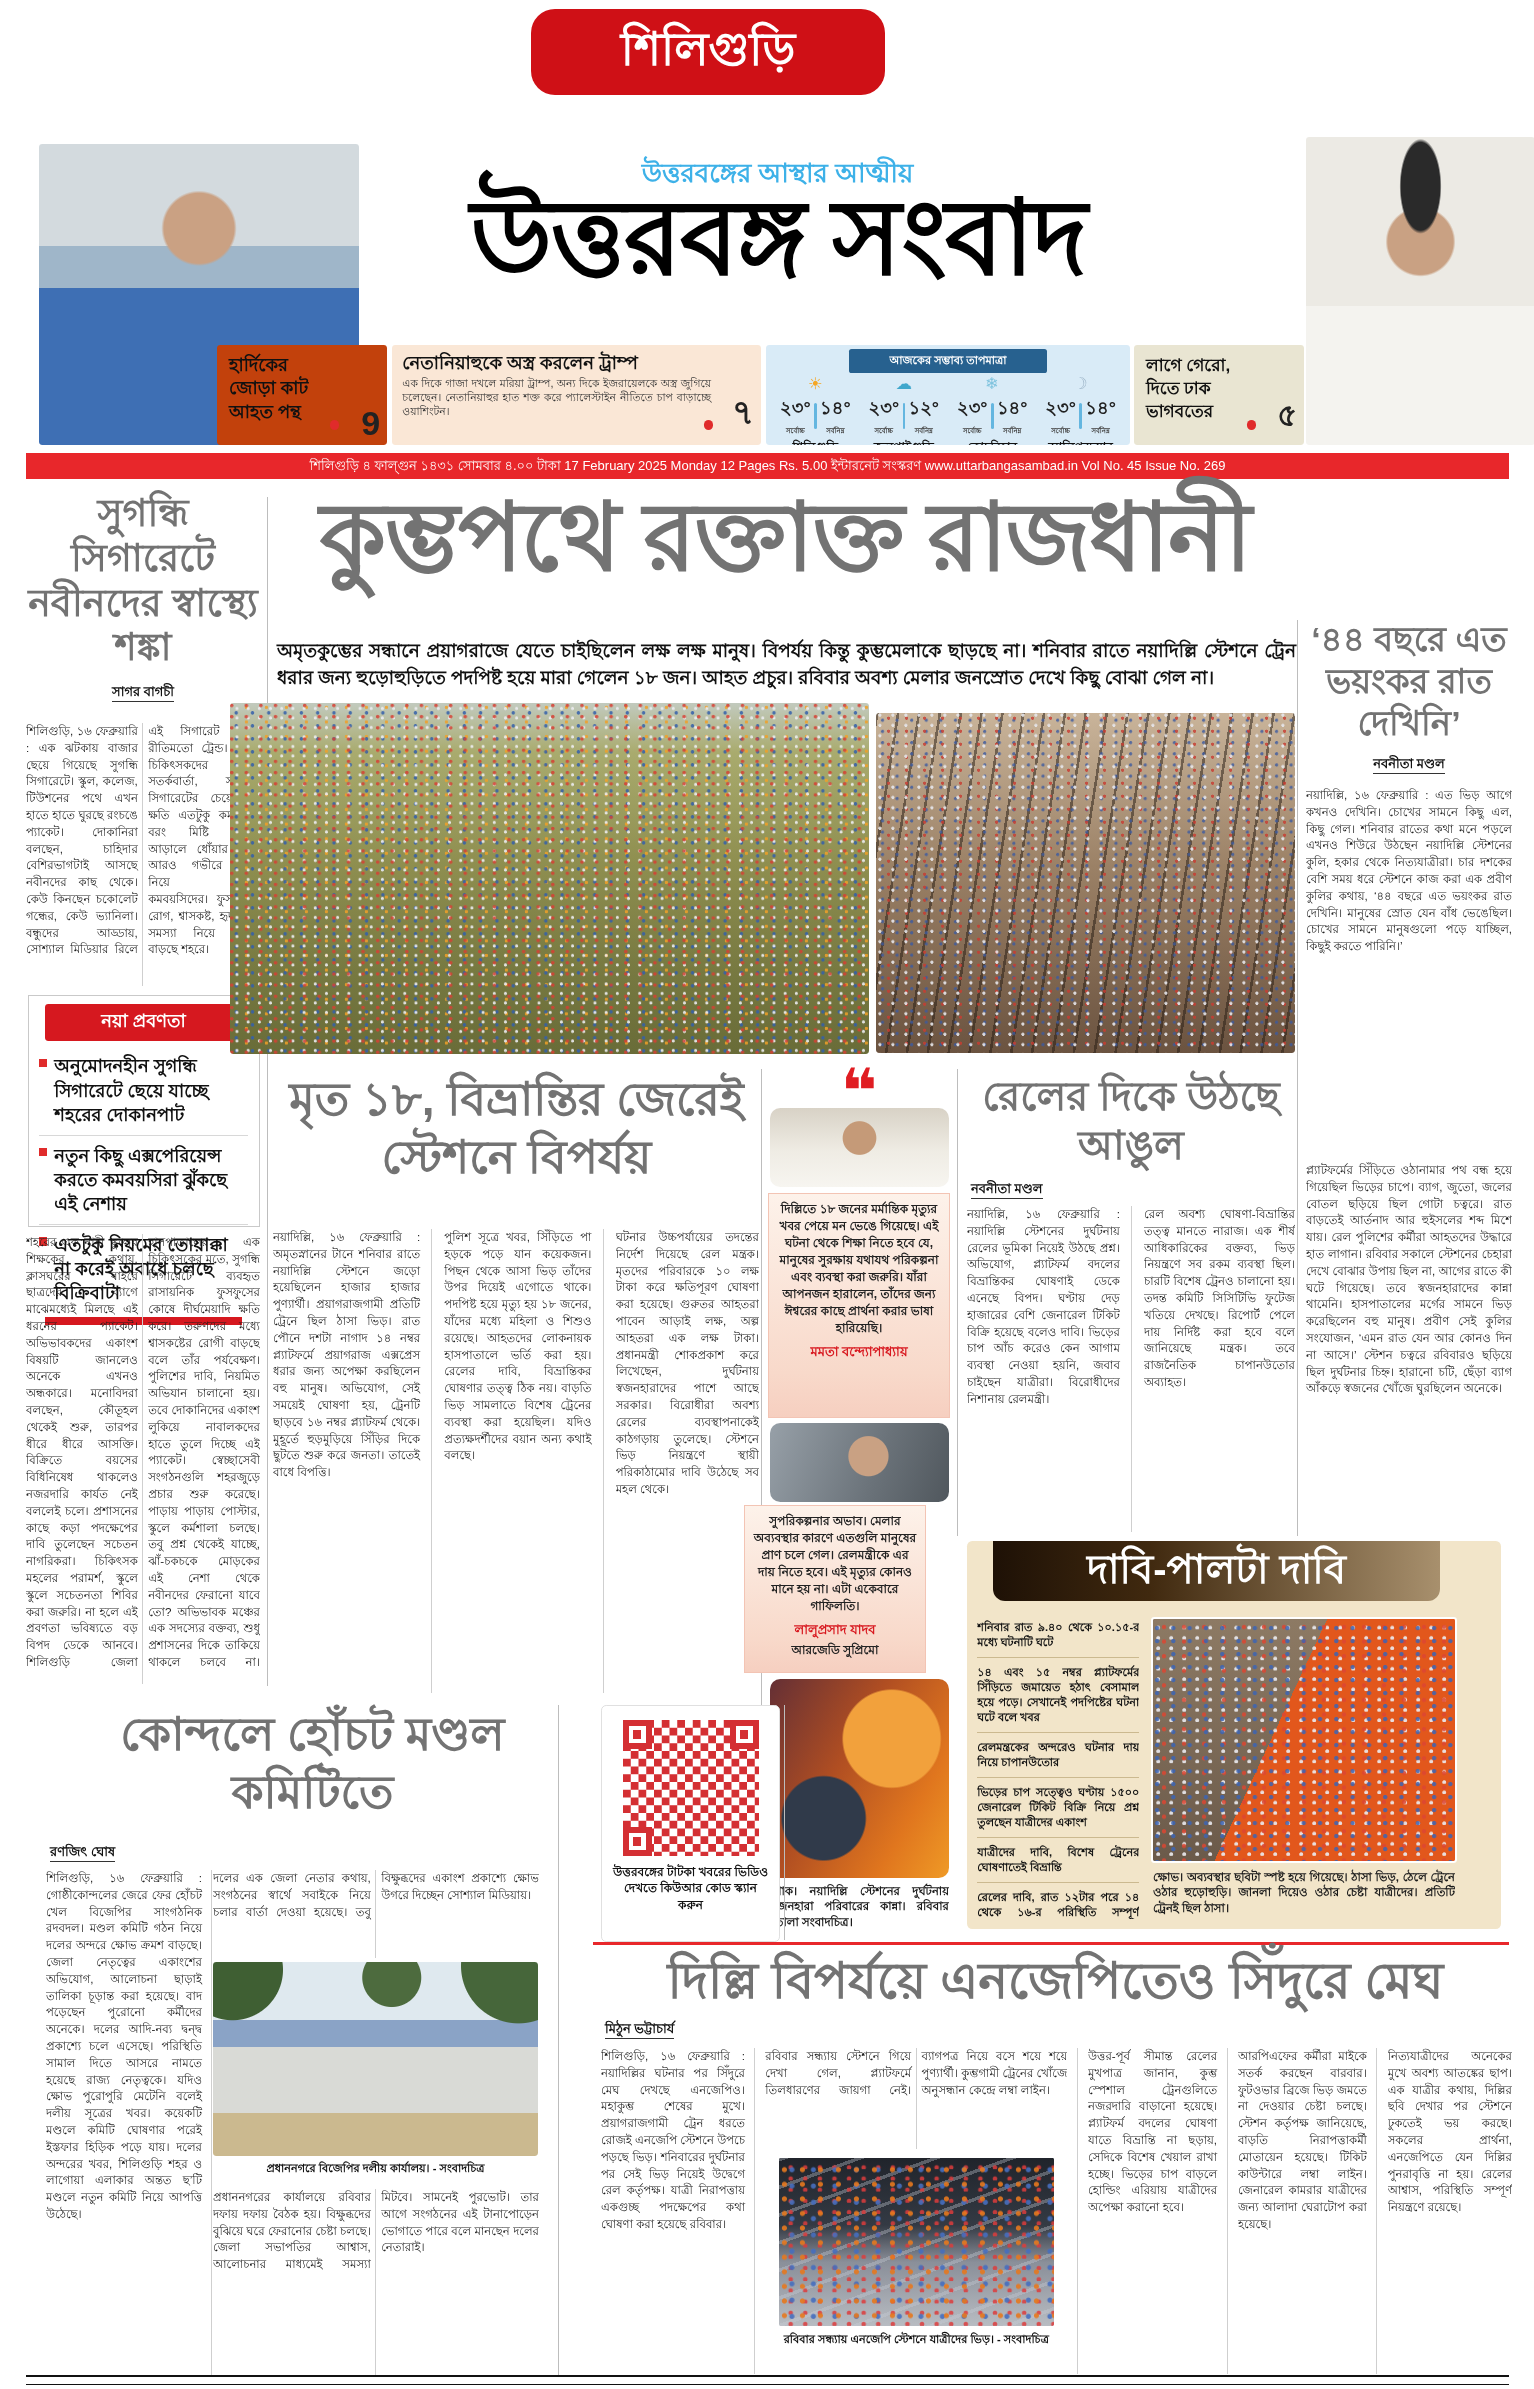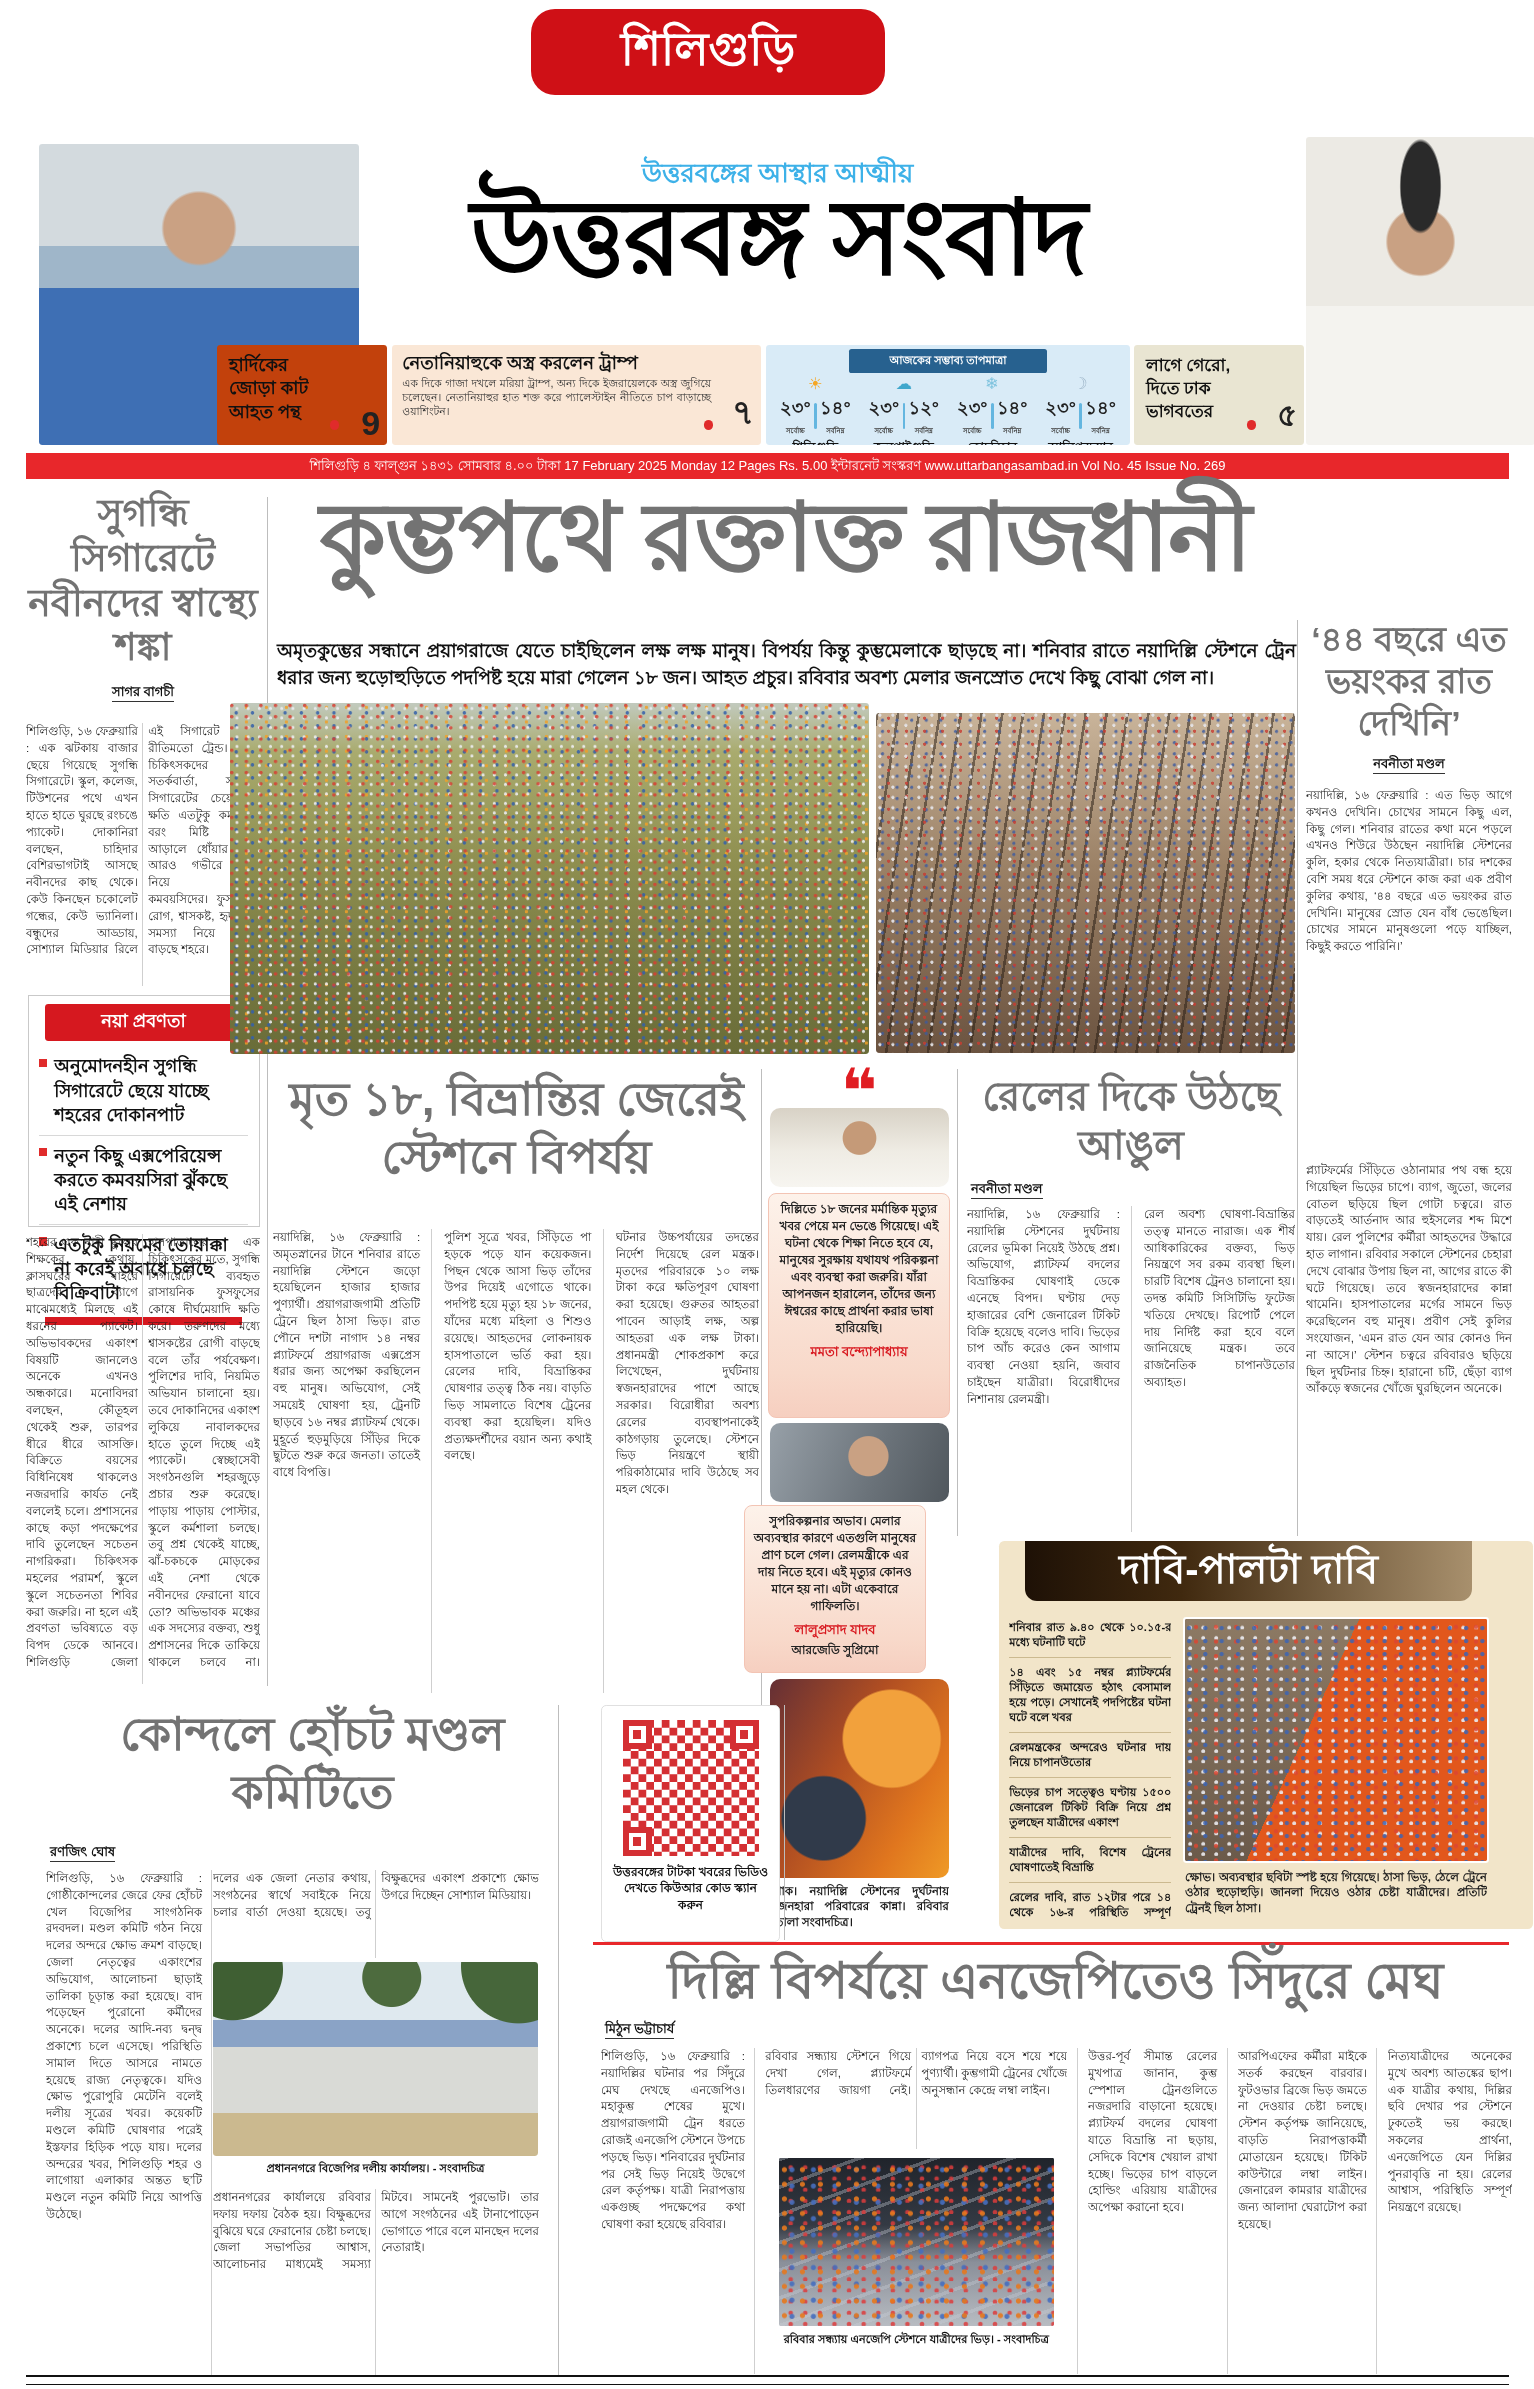--- a/index.html
+++ b/index.html
@@ -40,21 +40,21 @@
                 width:86%;margin:7.7px auto 3.4px;padding:3.4px 0;border-radius:3.4px;}
   .infobox ul{list-style:none;margin:0;padding:1.7px 10.3px;}
   .infobox li{font-size:18px;font-weight:bold;line-height:1.35;padding:7.7px 0 7.7px 15.5px;position:relative;
               border-bottom:0.9px solid #d8d8d8;text-align:left;}
   .infobox li:last-child{border-bottom:none;}
   .infobox li::before{content:"";position:absolute;left:0;top:12px;width:8.6px;height:8.6px;background:#e02b2b;}
   .infobox .bar{height:8.6px;background:#d6181f;width:86%;margin:1.7px auto 8.6px;}
   
   .qmark{color:#e01d22;font-size:62px;line-height:0.9;font-weight:bold;}
   .qbox{background:linear-gradient(180deg,#fdf2ea 0%,#f8d9ca 80%,#f6cfc0 100%);
-        border-radius:8px;border:0.9px solid #f3c4b4;padding:6.9px 8.6px;text-align:center;overflow:hidden;}
+        border-radius:0;border:0.9px solid #f3c4b4;padding:6.9px 8.6px;text-align:center;overflow:hidden;}
   .qbox .qt{font-size:12px;font-weight:bold;line-height:1.42;color:#222;}
   .qbox .qn{color:#d81920;font-size:13px;font-weight:bold;margin-top:5.2px;}
   .qbox .qr2{color:#222;font-size:12px;font-weight:bold;}
   
   .claims{position:absolute;background:#f2e5c9;border-radius:5.2px;}
   .claims .hdr{position:absolute;left:26px;top:0;width:447px;height:60px;border-radius:0 0 12px 12px;
                background:linear-gradient(90deg,#1e1106 0%,#40290f 35%,#a8906d 100%);
                color:#fff;font-size:40px;font-weight:bold;display:flex;align-items:center;justify-content:center;}
   .claims ul{list-style:none;margin:0;padding:0;}
   .claims li{font-size:11.2px;font-weight:bold;line-height:1.35;padding:6.9px 0;border-bottom:0.9px solid #cbb98f;text-align:justify;}
@@ -273,21 +273,21 @@
 
   <div class="abs headline center" style="left:967px;top:1072px;width:328px;font-size:40px;line-height:1.22;">রেলের দিকে উঠছে আঙুল</div>
   <div class="abs byline" style="left:971px;top:1179px;width:172px;"><span>নবনীতা মণ্ডল</span></div>
   <div class="abs" style="left:967px;top:1206px;width:328px;height:326px;">
     <div style="display:flex;gap:12px;height:100%;">
       <div class="bodytext" style="width:158px;border-right:0.9px solid #cfcfcf;padding-right:11.2px;">নয়াদিল্লি, ১৬ ফেব্রুয়ারি : নয়াদিল্লি স্টেশনের দুর্ঘটনায় রেলের ভূমিকা নিয়েই উঠছে প্রশ্ন। অভিযোগ, প্ল্যাটফর্ম বদলের বিভ্রান্তিকর ঘোষণাই ডেকে এনেছে বিপদ। ঘণ্টায় দেড় হাজারের বেশি জেনারেল টিকিট বিক্রি হয়েছে বলেও দাবি। ভিড়ের চাপ আঁচ করেও কেন আগাম ব্যবস্থা নেওয়া হয়নি, জবাব চাইছেন যাত্রীরা। বিরোধীদের নিশানায় রেলমন্ত্রী।</div>
       <div class="bodytext" style="width:156px;">রেল অবশ্য ঘোষণা-বিভ্রান্তির তত্ত্ব মানতে নারাজ। এক শীর্ষ আধিকারিকের বক্তব্য, ভিড় নিয়ন্ত্রণে সব রকম ব্যবস্থা ছিল। চারটি বিশেষ ট্রেনও চালানো হয়। তদন্ত কমিটি সিসিটিভি ফুটেজ খতিয়ে দেখছে। রিপোর্ট পেলে দায় নির্দিষ্ট করা হবে বলে জানিয়েছে মন্ত্রক। তবে রাজনৈতিক চাপানউতোর অব্যাহত।</div>
     </div>
   </div>
 
-  <div class="claims" style="left:967px;top:1541px;width:534px;height:388px;margin-left:32px;">
+  <div class="claims" style="left:967px;top:1541px;width:534px;height:388px;">
     <div class="hdr">দাবি-পালটা দাবি</div>
     <div style="position:absolute;left:10.3px;top:72px;width:162px;height:306px;overflow:hidden;">
       <ul>
         <li>শনিবার রাত ৯.৪০ থেকে ১০.১৫-র মধ্যে ঘটনাটি ঘটে</li>
         <li>১৪ এবং ১৫ নম্বর প্ল্যাটফর্মের সিঁড়িতে জমায়েত হঠাৎ বেসামাল হয়ে পড়ে। সেখানেই পদপিষ্টের ঘটনা ঘটে বলে খবর</li>
         <li>রেলমন্ত্রকের অন্দরেও ঘটনার দায় নিয়ে চাপানউতোর</li>
         <li>ভিড়ের চাপ সত্ত্বেও ঘণ্টায় ১৫০০ জেনারেল টিকিট বিক্রি নিয়ে প্রশ্ন তুলছেন যাত্রীদের একাংশ</li>
         <li>যাত্রীদের দাবি, বিশেষ ট্রেনের ঘোষণাতেই বিভ্রান্তি</li>
         <li>রেলের দাবি, রাত ১২টার পরে ১৪ থেকে ১৬-র পরিস্থিতি সম্পূর্ণ নিয়ন্ত্রণে আসে</li>
       </ul>

